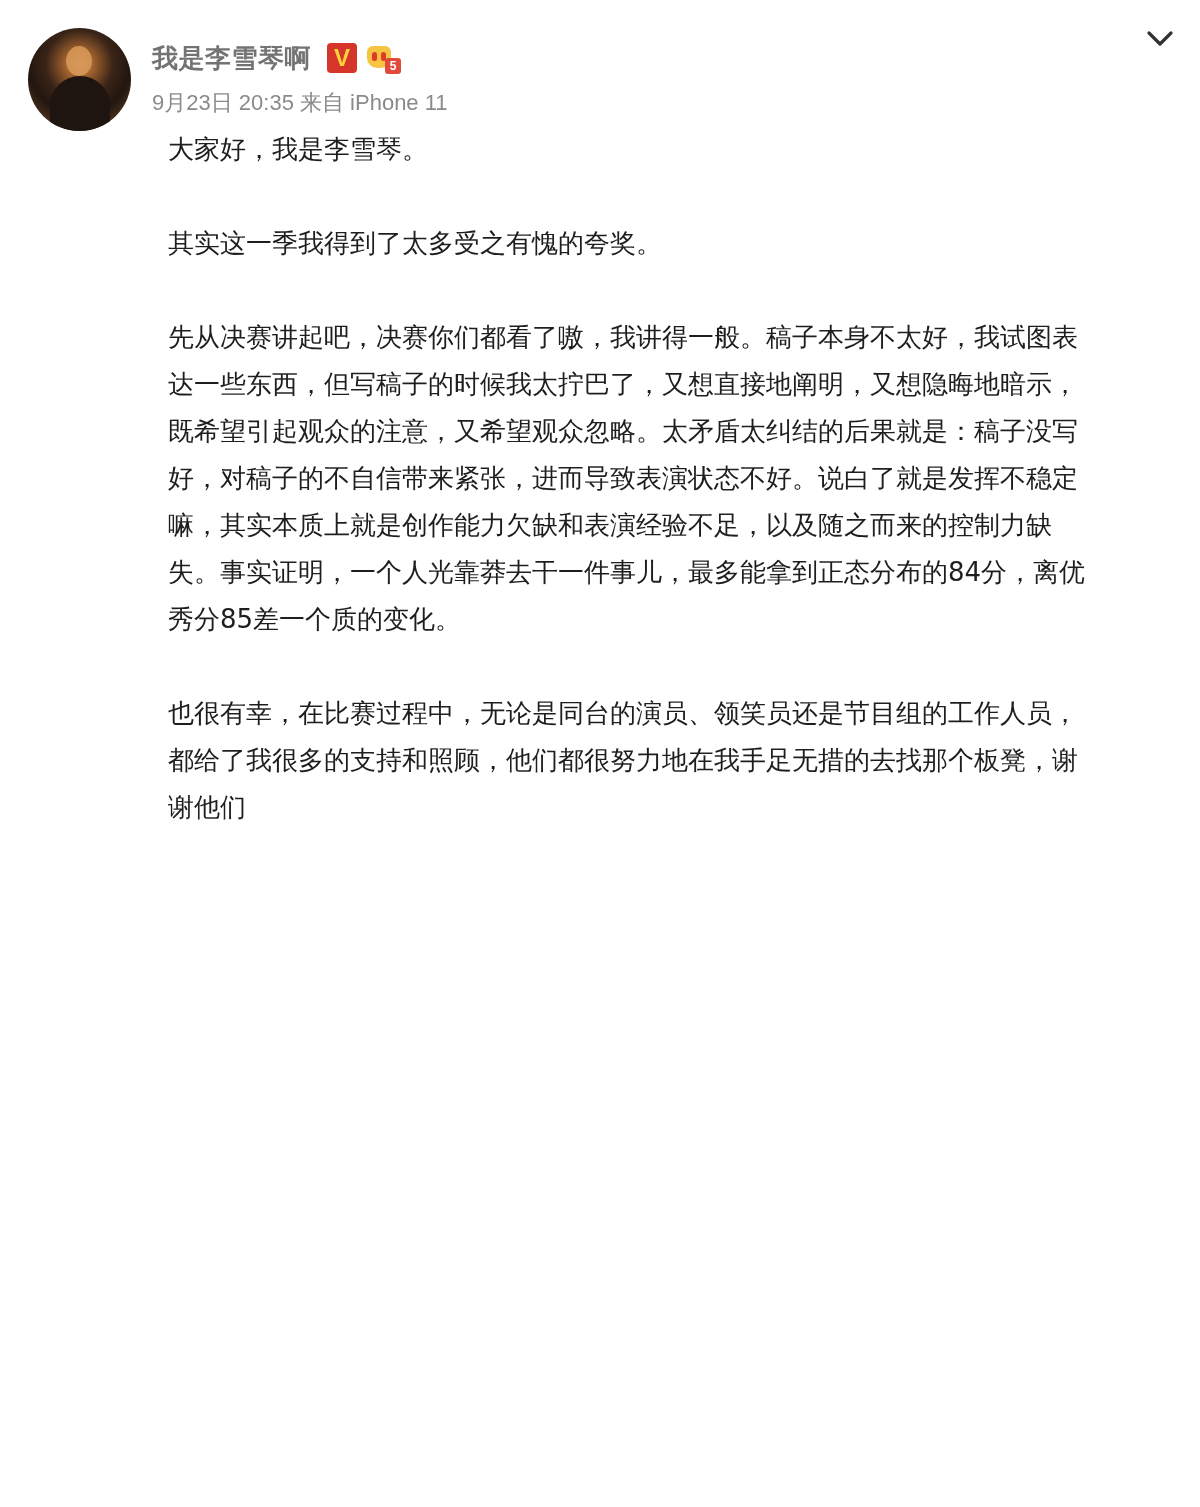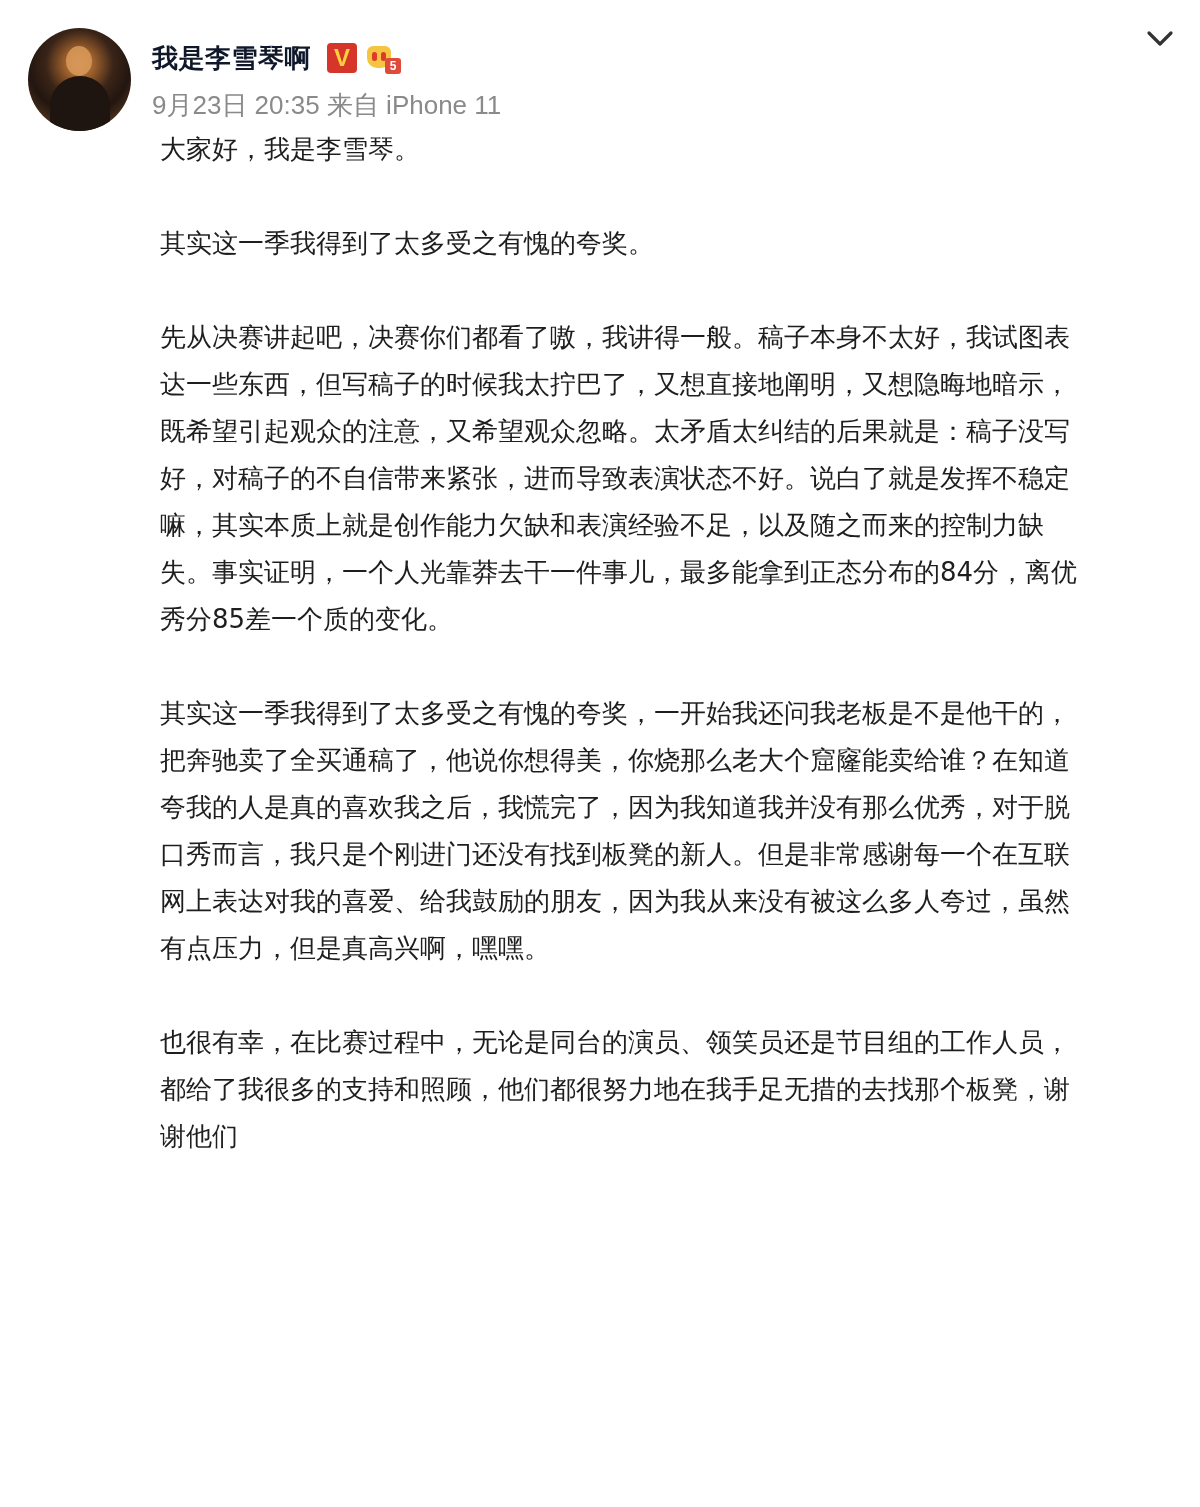--- a/index.html
+++ b/index.html
@@ -6,37 +6,37 @@
   body { width: 1200px; height: 1507px; overflow: hidden; position: relative;
          font-family: "DejaVu Sans", "Liberation Sans", sans-serif; color: #222222; }
   .avatar { position: absolute; left: 28px; top: 28px; width: 103px; height: 103px; border-radius: 50%;
             background: radial-gradient(circle at 50% 35%, #c88a4a 0%, #9a5e2c 18%, #3a2418 40%, #22160f 60%, #5a3a22 85%, #7a5230 100%);
             overflow: hidden; }
   .avatar .face { position: absolute; left: 38px; top: 18px; width: 26px; height: 30px; border-radius: 50%;
                   background: #d99a5a; opacity: .85; }
   .avatar .body { position: absolute; left: 22px; top: 48px; width: 60px; height: 60px; border-radius: 30px 30px 0 0;
                   background: #1e1410; }
   .name-row { position: absolute; left: 152px; top: 38px; height: 40px; display: flex; align-items: center; gap: 10px; }
-  .name { font-size: 26px; font-weight: bold; color: #0f172a; letter-spacing: 0.5px; }
+  .name { font-size: 26px; font-weight: bold; color: #737373; letter-spacing: 0.5px; }
   .badge-v { width: 30px; height: 30px; background: #d6352a; border-radius: 4px; color: #ffd23c;
              font-weight: bold; font-size: 24px; display: flex; align-items: center; justify-content: center;
              font-family: "Liberation Sans", sans-serif; margin-left: 6px; }
   .badge-crown { position: relative; width: 34px; height: 32px; }
   .badge-crown .crown { position: absolute; left: 0; top: 4px; width: 24px; height: 22px; background: #f5c542;
                         border-radius: 6px 6px 10px 10px; }
   .badge-crown .crown::before { content: ""; position: absolute; left: 5px; top: 6px; width: 5px; height: 9px; background: #e0392c; border-radius: 3px; }
   .badge-crown .crown::after { content: ""; position: absolute; left: 14px; top: 6px; width: 5px; height: 9px; background: #e0392c; border-radius: 3px; }
   .badge-crown .lvl { position: absolute; right: 0; bottom: 0; width: 16px; height: 16px; background: #e04a3a;
                       color: #fff; font-size: 12px; font-weight: bold; border-radius: 3px; text-align: center; line-height: 16px;
                       font-family: "Liberation Sans", sans-serif; }
-  .meta { position: absolute; left: 152px; top: 88px; font-size: 26px; color: #8a8a8a;
+  .meta { position: absolute; left: 152px; top: 88px; font-size: 22px; color: #8a8a8a;
           font-family: "Liberation Sans", "DejaVu Sans", sans-serif; }
   .chevron { position: absolute; left: 1146px; top: 28px; width: 28px; height: 22px; cursor: pointer; }
   .body-text { position: absolute; left: 152px; top: 126px; width: 1030px; font-size: 26px; line-height: 47px; color: #1e1e1e; }
-  .body-text p { margin: 0 0 47px 8px; white-space: pre-line; }
+  .body-text p { margin: 0 0 47px 16px; white-space: pre-line; }
   .watermark { position: absolute; left: 510px; top: 1440px; width: 660px; height: 60px;
                background: linear-gradient(90deg, rgba(255,255,255,0) 0%, rgba(255,255,255,.55) 10%, rgba(255,255,255,.55) 90%, rgba(255,255,255,0) 100%); }
 </style>
 </head>
 <body>
 
 <div>
   <div class="avatar">
     <div class="face"></div>
     <div class="body"></div>
@@ -60,25 +60,19 @@
   <div class="body-text">
     <p>大家好，我是李雪琴。</p>
     <p>其实这一季我得到了太多受之有愧的夸奖。</p>
     <p>先从决赛讲起吧，决赛你们都看了嗷，我讲得一般。稿子本身不太好，我试图表
 达一些东西，但写稿子的时候我太拧巴了，又想直接地阐明，又想隐晦地暗示，
 既希望引起观众的注意，又希望观众忽略。太矛盾太纠结的后果就是：稿子没写
 好，对稿子的不自信带来紧张，进而导致表演状态不好。说白了就是发挥不稳定
 嘛，其实本质上就是创作能力欠缺和表演经验不足，以及随之而来的控制力缺
 失。事实证明，一个人光靠莽去干一件事儿，最多能拿到正态分布的84分，离优
 秀分85差一个质的变化。</p>
-    <p>其实这一季我得到了太多受之有愧的夸奖，一开始我还问我老板是不是他干的，
-把奔驰卖了全买通稿了，他说你想得美，你烧那么老大个窟窿能卖给谁？在知道
-夸我的人是真的喜欢我之后，我慌完了，因为我知道我并没有那么优秀，对于脱
-口秀而言，我只是个刚进门还没有找到板凳的新人。但是非常感谢每一个在互联
-网上表达对我的喜爱、给我鼓励的朋友，因为我从来没有被这么多人夸过，虽然
-有点压力，但是真高兴啊，嘿嘿。</p>
     <p>也很有幸，在比赛过程中，无论是同台的演员、领笑员还是节目组的工作人员，
 都给了我很多的支持和照顾，他们都很努力地在我手足无措的去找那个板凳，谢
 谢他们</p>
   </div>
 
   <div class="watermark"></div>
 </div>
 
 </body></html>

